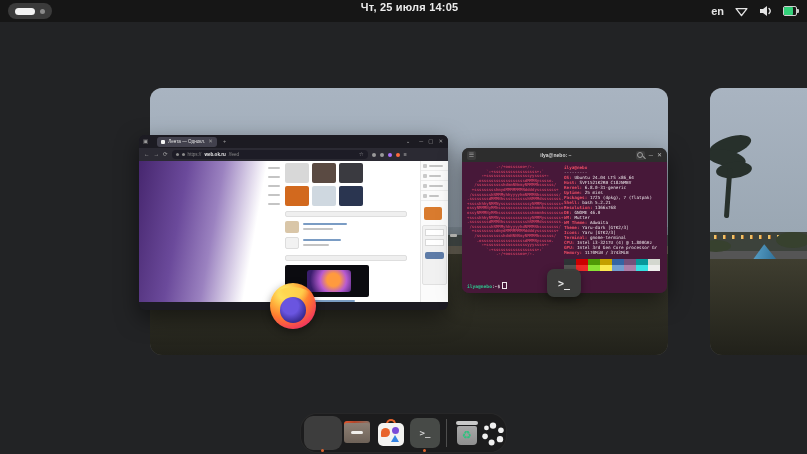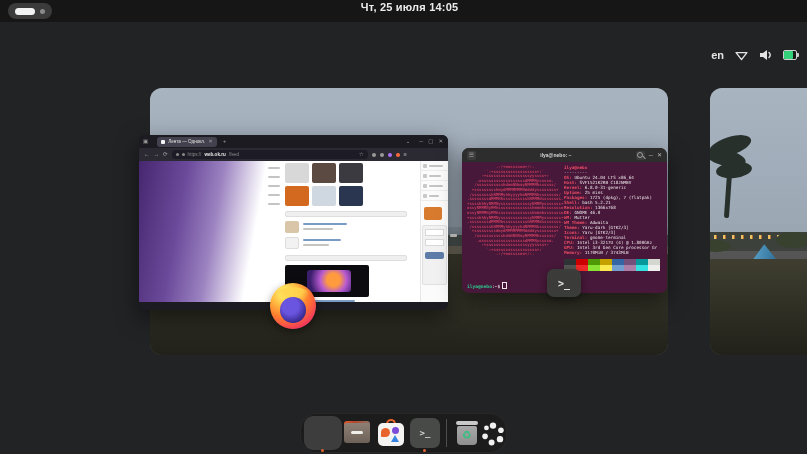--- a/index.html
+++ b/index.html
@@ -9,21 +9,21 @@
   .abs{position:absolute;}
 
   
   #topbar{left:0;top:0;width:807px;height:22px;background:#161616;}
   #ws-pill{left:8px;top:3px;height:16px;padding:0 7px;background:#3b3b3b;border-radius:9px;
     display:flex;align-items:center;gap:5px;}
   #ws-pill .active{width:20px;height:7px;background:#f2f2f2;border-radius:4px;}
   #ws-pill .idle{width:5px;height:5px;background:#8a8a8a;border-radius:50%;}
   #clock{left:12px;right:0;top:0;height:14px;display:flex;align-items:center;justify-content:center;
     color:#ececec;font-size:11px;font-weight:700;letter-spacing:.2px;}
-  #status{right:8px;top:0;height:22px;display:flex;align-items:center;gap:10px;color:#e4e4e4;font-size:11px;font-weight:700;margin-top:44px;}
+  #status{right:8px;top:0;height:22px;display:flex;align-items:center;gap:10px;color:#e4e4e4;font-size:11px;font-weight:700;}
 
   
   #searchbar{left:295px;top:33px;width:218px;height:25px;background:#2e2e2e;border:1px solid #404040;
     border-radius:13px;display:flex;align-items:center;padding:0 10px;gap:7px;box-sizing:border-box;}
   .mag{width:8px;height:8px;border:1.4px solid #9d9d9d;border-radius:50%;position:relative;flex:0 0 auto;}
   .mag::after{content:"";position:absolute;width:4px;height:1.4px;background:#9d9d9d;
     transform:rotate(45deg);right:-3.5px;bottom:-1px;}
   #search-input{flex:1;background:transparent;border:0;outline:0;color:#cfcfcf;font-size:11px;
     font-family:"Liberation Sans",sans-serif;}
   #search-input::placeholder{color:#9d9d9d;}

